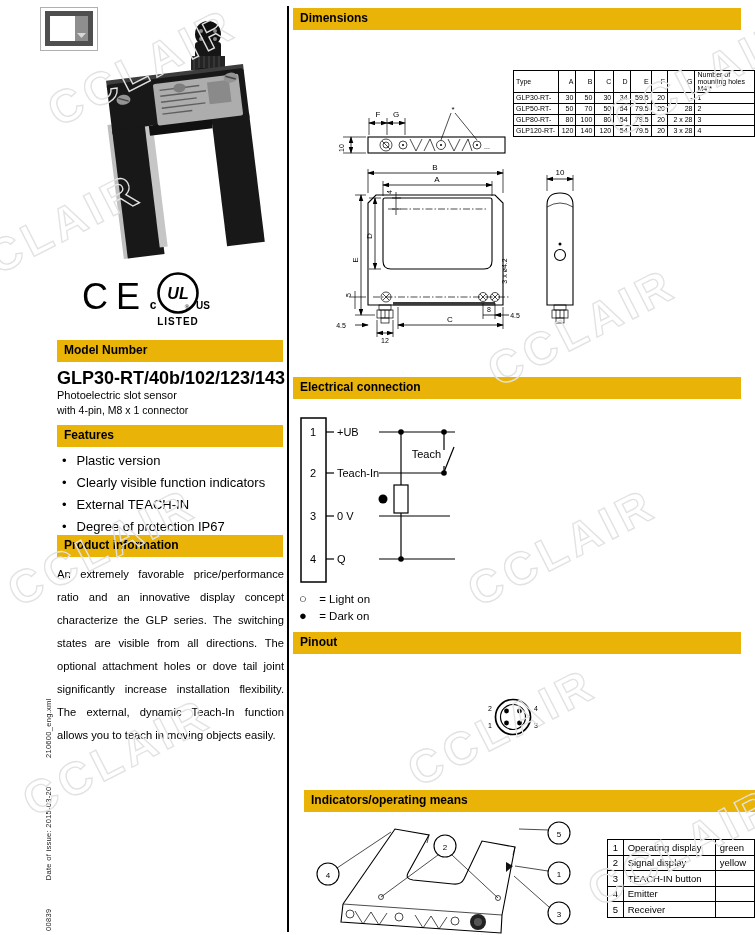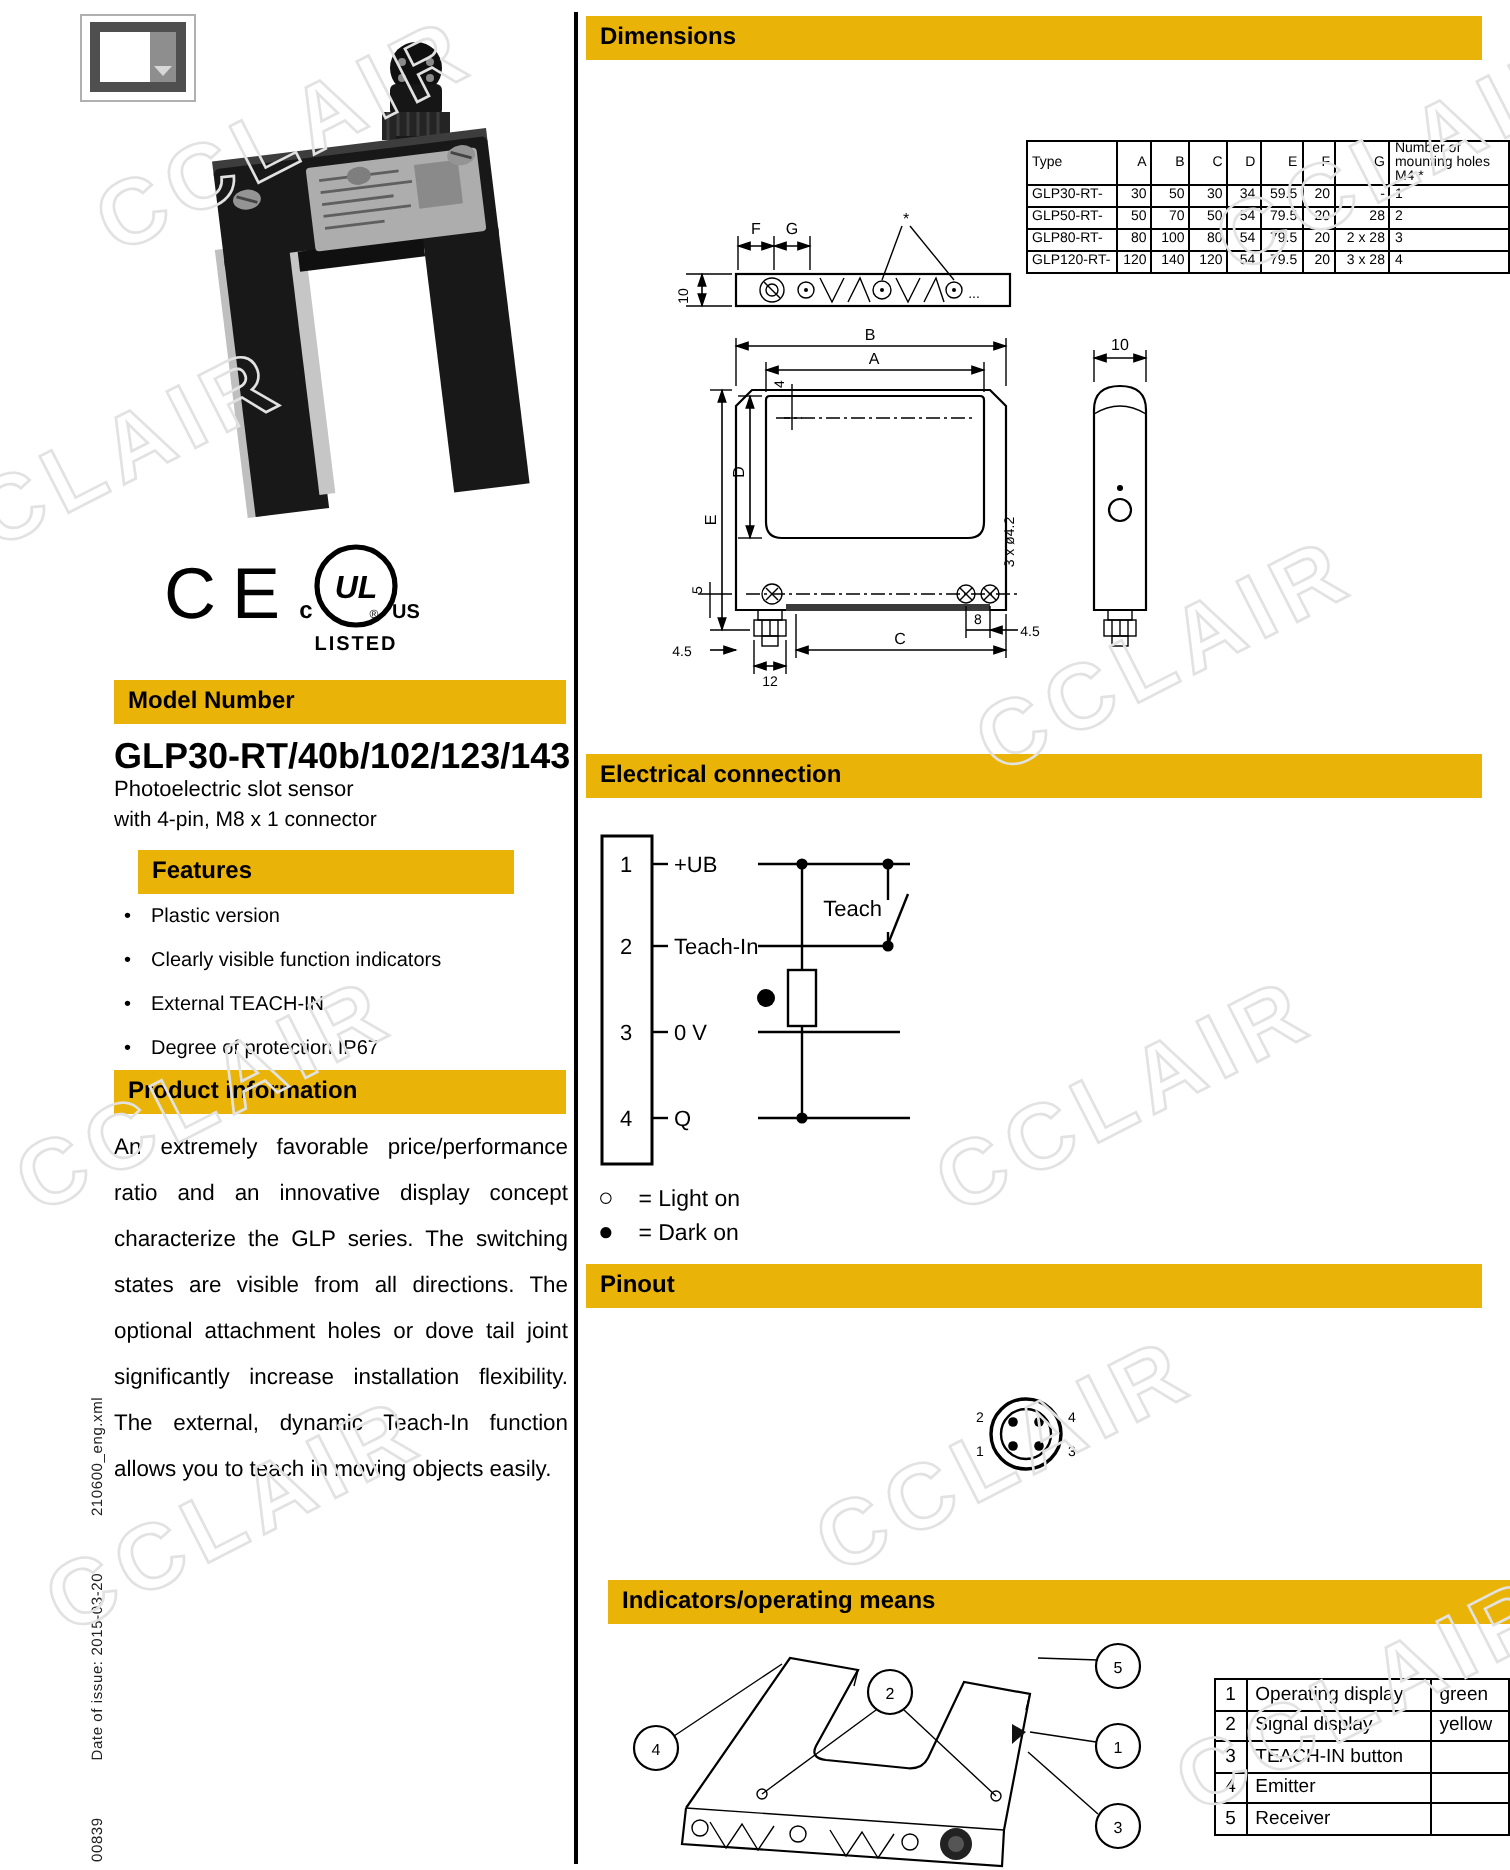--- a/index.html
+++ b/index.html
@@ -12,21 +12,21 @@
   .wm{position:absolute;font-weight:bold;font-size:46px;letter-spacing:5px;
       color:transparent;-webkit-text-stroke:1.3px #e2e2e2;transform:rotate(-27deg);
       pointer-events:none;z-index:40;white-space:nowrap;}
   .vfoot{position:absolute;left:44px;top:931px;transform-origin:0 0;transform:rotate(-90deg);
          font-size:7.5px;color:#222;white-space:nowrap;letter-spacing:.3px;z-index:10;}
   .vfoot span{margin-right:26px;}
   
   .modelnum{position:absolute;left:57px;top:368px;font-size:18px;font-weight:bold;}
   .desc1{position:absolute;left:57px;top:389px;font-size:11px;}
   .desc2{position:absolute;left:57px;top:404px;font-size:10.5px;}
-  .feat{position:absolute;left:62px;font-size:10px;}
+  .feat{position:absolute;left:62px;font-size:13px;}
   .feat .fb::before{content:"•";margin-right:10px;}
   .para{position:absolute;left:57px;top:563px;width:227px;font-size:11.2px;
         line-height:23px;text-align:justify;}
   .ce{position:absolute;left:82px;top:276px;font-size:36px;letter-spacing:8px;}
   
   .dimtable{position:absolute;left:513px;top:70px;border-collapse:collapse;background:#fff;z-index:20;}
   .dimtable th,.dimtable td{border:1px solid #000;font-size:7px;font-weight:normal;
         padding:0 2px;height:10px;line-height:8px;white-space:nowrap;text-align:left;}
   .dimtable .num{text-align:right;}
   .dimtable .wide{width:66px;white-space:normal;line-height:7px;}
@@ -125,21 +125,21 @@
   <text x="32" y="57" text-anchor="middle" font-size="10" font-weight="bold" letter-spacing="1">LISTED</text>
 </svg>
 
 <div class="bar" style="left:57px;top:340px;width:226px">
   <span>Model Number</span>
 </div>
 <div class="modelnum">GLP30-RT/40b/102/123/143</div>
 <div class="desc1">Photoelectric slot sensor</div>
 <div class="desc2">with 4-pin, M8 x 1 connector</div>
 
-<div class="bar" style="left:69px;top:425px;width:188px">
+<div class="bar" style="left:57px;top:425px;width:226px">
   <span>Features</span>
 </div>
 <div class="feat" style="top:453px"><span class="fb"></span><span>Plastic version</span></div>
 <div class="feat" style="top:475px"><span class="fb"></span><span>Clearly visible function indicators</span></div>
 <div class="feat" style="top:497px"><span class="fb"></span><span>External TEACH-IN</span></div>
 <div class="feat" style="top:519px"><span class="fb"></span><span>Degree of protection IP67</span></div>
 
 <div class="bar" style="left:57px;top:535px;width:226px">
   <span>Product information</span>
 </div>

